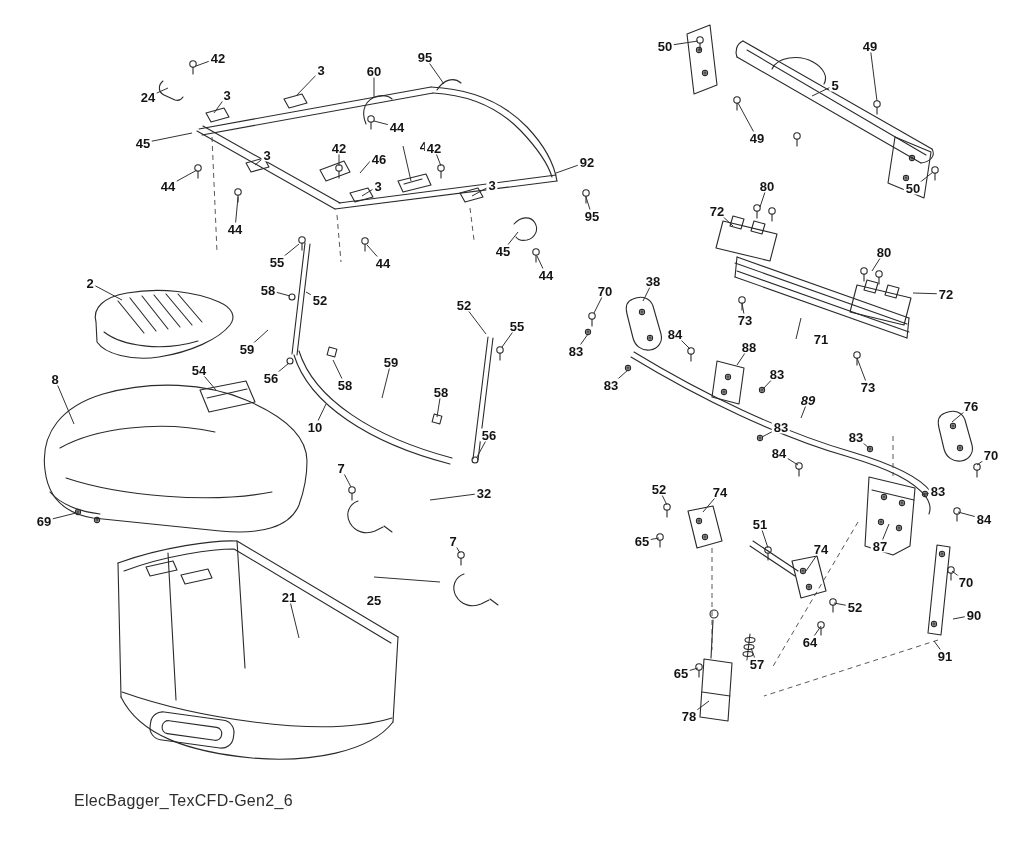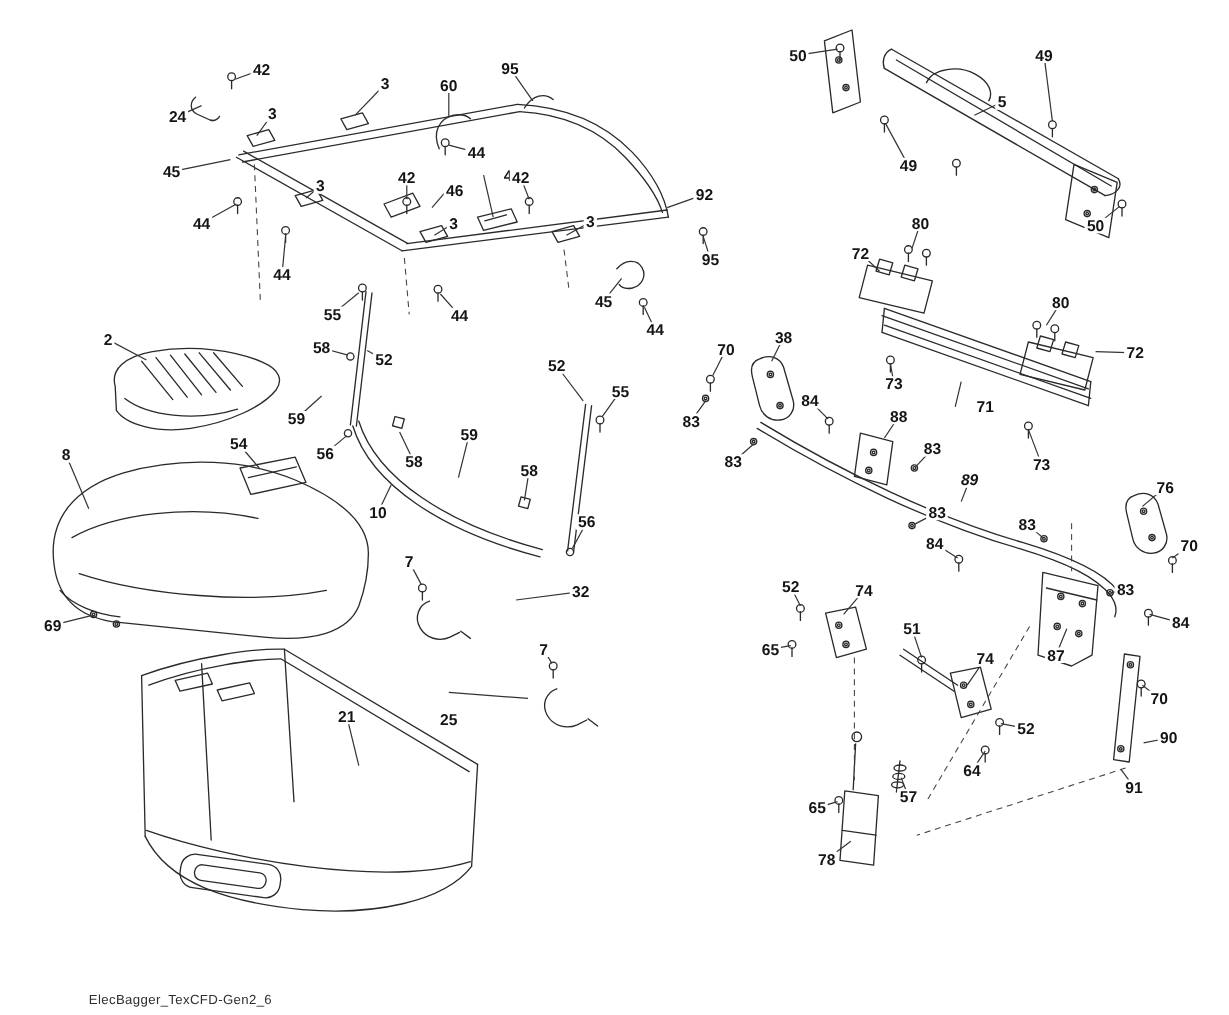--- a/index.html
+++ b/index.html
@@ -2,21 +2,21 @@
 <html><head>
 <meta charset="utf-8">
 <style>
   html,body{margin:0;padding:0;background:#ffffff;}
   .stage{position:relative;width:1024px;height:846px;background:#ffffff;overflow:hidden;
          font-family:"Liberation Sans",sans-serif;}
   .stage svg{position:absolute;left:0;top:0;}
   #labels{position:absolute;left:0;top:0;width:100%;height:100%;pointer-events:none;}
   .part-label{position:absolute;transform:translate(-50%,-50%);font-size:13px;font-weight:700;
               color:#141414;background:#ffffff;padding:0 2px;line-height:1;white-space:nowrap;}
-  .footer{position:absolute;left:74px;top:828px;font-size:11px;color:#2e2e2e;letter-spacing:.3px;}
+  .footer{position:absolute;left:74px;top:792px;font-size:16px;color:#2e2e2e;letter-spacing:.3px;}
   #leaders line{stroke:#333333;stroke-width:1;}
 </style>
 </head>
 <body>
 
 <div class="stage">
 
   <svg width="1024" height="846" viewBox="0 0 1024 846">
     <defs>
       <g id="scr" stroke="#2a2a2a" fill="none" stroke-width="1.1">

